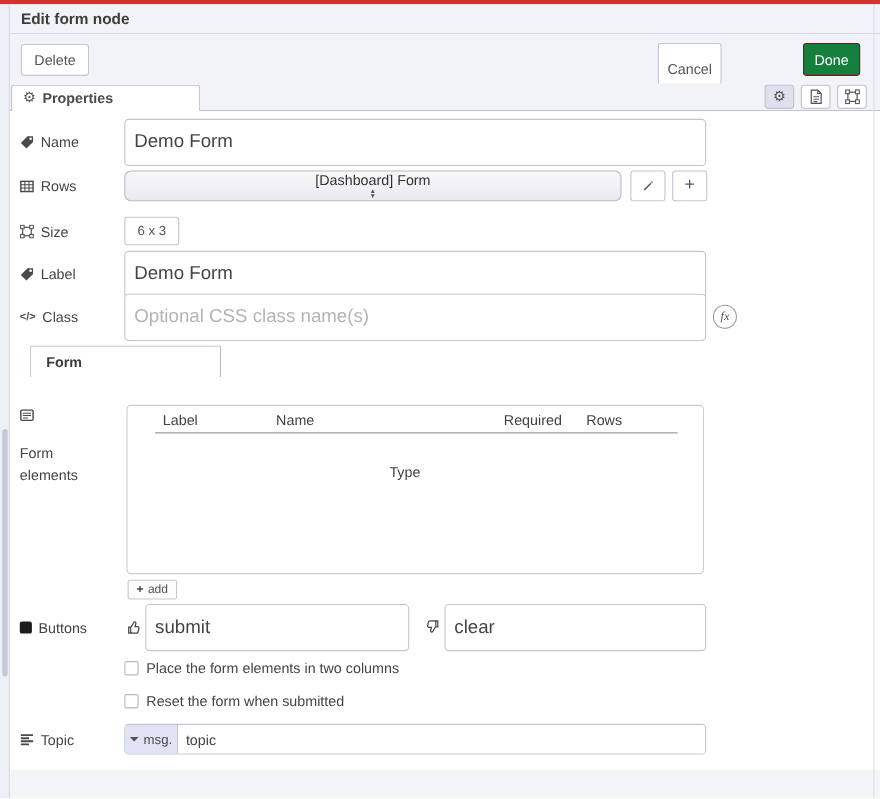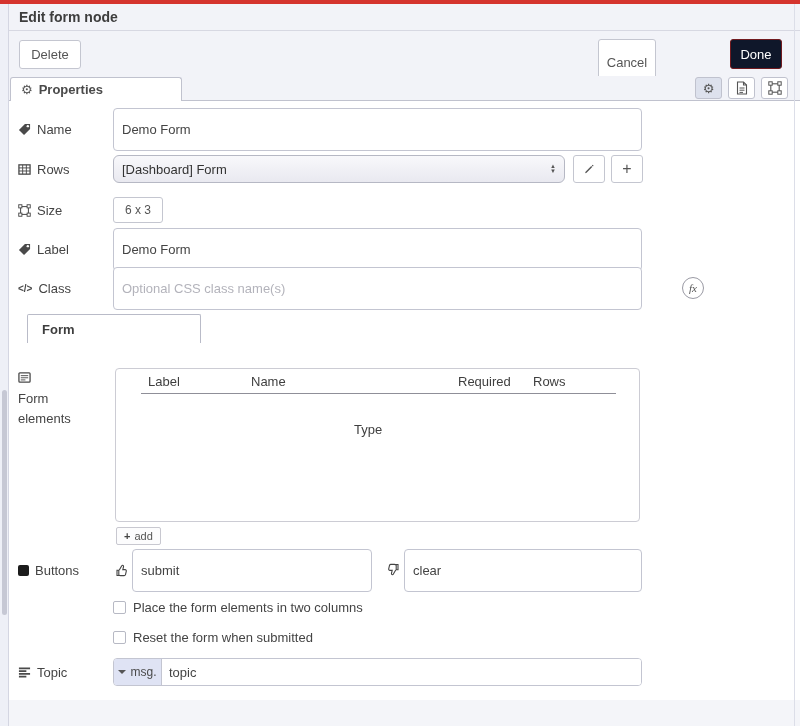--- a/index.html
+++ b/index.html
@@ -16,61 +16,61 @@
   .left-thumb { left:2px; top:386px; width:5px; height:225px; border-radius:3px; background:#c6c8d4; }
   .right-edge { right:5px; top:4px; bottom:0; width:1px; background:#dcdee8; }
   .header { left:9px; top:4px; right:0; height:27px; background:#f2f3f8; border-bottom:1px solid #d7d8e2;
             display:flex; align-items:center; padding-left:10px; }
   .header-title { font-weight:bold; font-size:14px; color:#3d3d3d; }
   .toolbar { left:9px; top:31px; right:0; height:45px; background:#f2f3f8; }
   .btn { display:inline-flex; align-items:center; justify-content:center; background:#fff;
          border:1px solid #c4c6d0; border-radius:3px; color:#555; font-size:13px; cursor:pointer; }
   .btn-delete { left:10px; top:9px; width:62px; height:29px; }
   .btn-cancel { right:144px; top:8px; width:58px; height:46px; }
-  .btn-done { right:18px; top:8px; width:52px; height:30px; background:#0f172a; border:1px solid #701a1f; color:#fff; }
+  .btn-done { right:18px; top:8px; width:52px; height:30px; background:#15803d; border:1px solid #701a1f; color:#fff; }
   
   .tabbar { left:9px; top:76px; right:0; height:25px; background:#f2f3f8; border-bottom:1px solid #c0c2ce; }
   .tab-properties { left:1px; top:1px; width:172px; height:24px; background:#fff;
                     border:1px solid #c0c2ce; border-bottom:none; border-radius:3px 3px 0 0;
                     display:flex; align-items:center; gap:6px; padding-left:10px; font-weight:bold; color:#4a4a4a; }
   .glyph { font-family:"DejaVu Sans", sans-serif; font-size:13px; color:#555; line-height:1; }
   .tabbar-icons { right:12px; top:1px; display:flex; gap:6px; }
   .mini-btn { width:27px; height:22px; background:#fff; border:1px solid #c0c2ce; border-radius:3px;
               display:inline-flex; align-items:center; justify-content:center; cursor:pointer; }
   .mini-btn.selected { background:#dde1ed; }
   
   .content { left:9px; top:101px; right:0; height:599px; background:#fff; }
   .footer { left:9px; top:700px; right:0; bottom:0; background:#f4f5f9; }
   .row { position:absolute; left:0; right:0; height:28px; display:flex; align-items:center; }
   .lbl { width:95px; margin-left:9px; display:flex; align-items:center; gap:6px; color:#444; }
   .ti { position:absolute; left:104px; width:529px; height:43px; border:1px solid #c3c5d1; border-radius:4px;
-        padding:0 8px; font-family:"Liberation Sans", sans-serif; font-size:13px; color:#444; background:#fff; }
+        padding:0 8px; font-family:"Liberation Sans", sans-serif; font-size:17px; color:#444; background:#fff; }
   .ti::placeholder { color:#b3b3bb; }
   
   .select { left:104px; width:452px; height:28px; border:1px solid #b6b8c4; border-radius:6px;
             background:linear-gradient(#f8f8fb,#e9e9f0); display:flex; align-items:center;
-            padding:0 8px; color:#333; cursor:pointer; }
+            padding:0 8px; color:#333; cursor:pointer;flex-direction:column; }
   .select .val { flex:1; }
   .stepper { display:flex; flex-direction:column; align-items:center; line-height:5px; font-size:6px; color:#555; }
   .sq-btn { width:32px; height:28px; }
   .btn-pencil { left:564px; }
   .btn-addgroup { left:602px; font-size:16px; color:#555; }
   .size-btn { left:104px; width:50px; height:26px; font-size:12px; }
   .fx-btn { left:639px; width:22px; height:22px; border:1px solid #9a9aa4; border-radius:50%; background:#fff;
             display:inline-flex; align-items:center; justify-content:center;
-            font-family:"Liberation Serif", serif; font-style:italic; font-size:11px; color:#555; cursor:pointer;margin-left:34px; }
+            font-family:"Liberation Serif", serif; font-style:italic; font-size:11px; color:#555; cursor:pointer; }
   
   .subtabs { top:213px; height:29px; }
   .subtab { position:absolute; cursor:pointer; display:flex; align-items:center; padding-left:14px; font-size:13px; }
   .subtab-active { left:18px; top:0; width:174px; height:29px; background:#fff; border:1px solid #b9bbc8;
                    border-bottom:none; border-radius:2px 2px 0 0; font-weight:bold; color:#3d3d3d; }
   .subtab-inactive { left:201px; top:1px; width:176px; height:28px; background:#dfe2f0;
                      border:1px solid #b9bbc8; color:#444; }
   
-  .fe-label { top:266px; left:9px; width:70px; display:flex; flex-wrap:wrap; gap:5px; align-items:center; position:absolute; color:#444; line-height:20px; }
+  .fe-label { top:266px; left:9px; width:70px; display:flex; flex-wrap:wrap; gap:18px; align-items:center; position:absolute; color:#444; line-height:20px; }
   .fe-table { left:106px; top:267px; width:525px; height:154px; border:1px solid #ccccd4; border-radius:4px; background:#fff; }
   .fe-head { position:absolute; left:25px; top:0; width:475px; height:25px; border-bottom:1px solid #8f8f98; }
   .fe-head span { position:absolute; top:5px; font-size:13px; color:#3f3f3f; }
   .fe-h0 { left:7px; } .fe-h1 { left:110px; } .fe-h2 { left:213px;margin-top:48px; } .fe-h3 { left:317px; } .fe-h4 { left:392px; }
   .add-btn { left:107px; top:426px; display:inline-flex; align-items:center; gap:4px; padding:2px 7px;
              border:1px solid #c8c8d0; border-radius:2px; background:#fcfcfd; font-size:11px; color:#555; cursor:pointer; }
   .add-btn b { font-size:11px; color:#444; }
   
   .row-buttons { top:455px; }
   .black-sq { width:11px; height:11px; background:#1c1c1c; border-radius:2px; }

